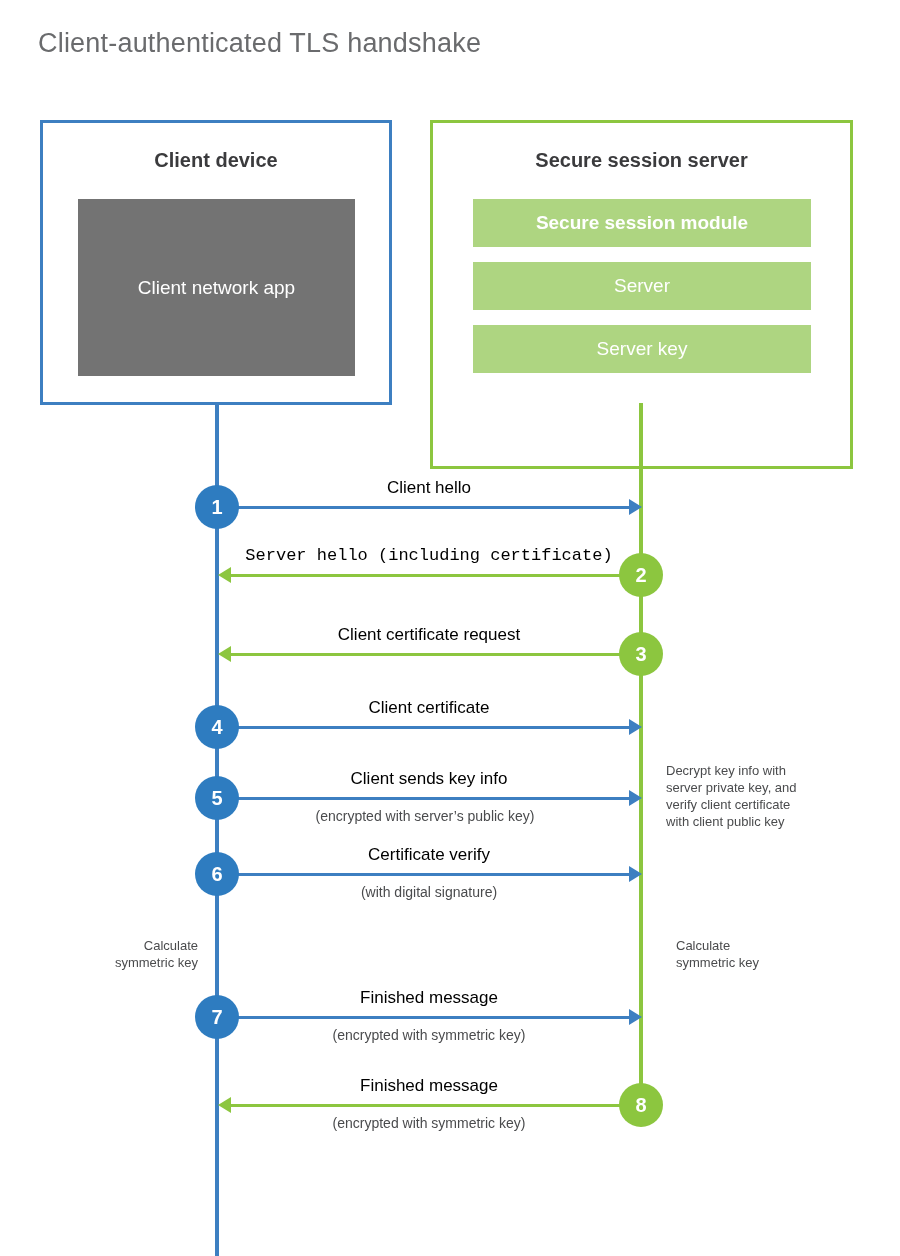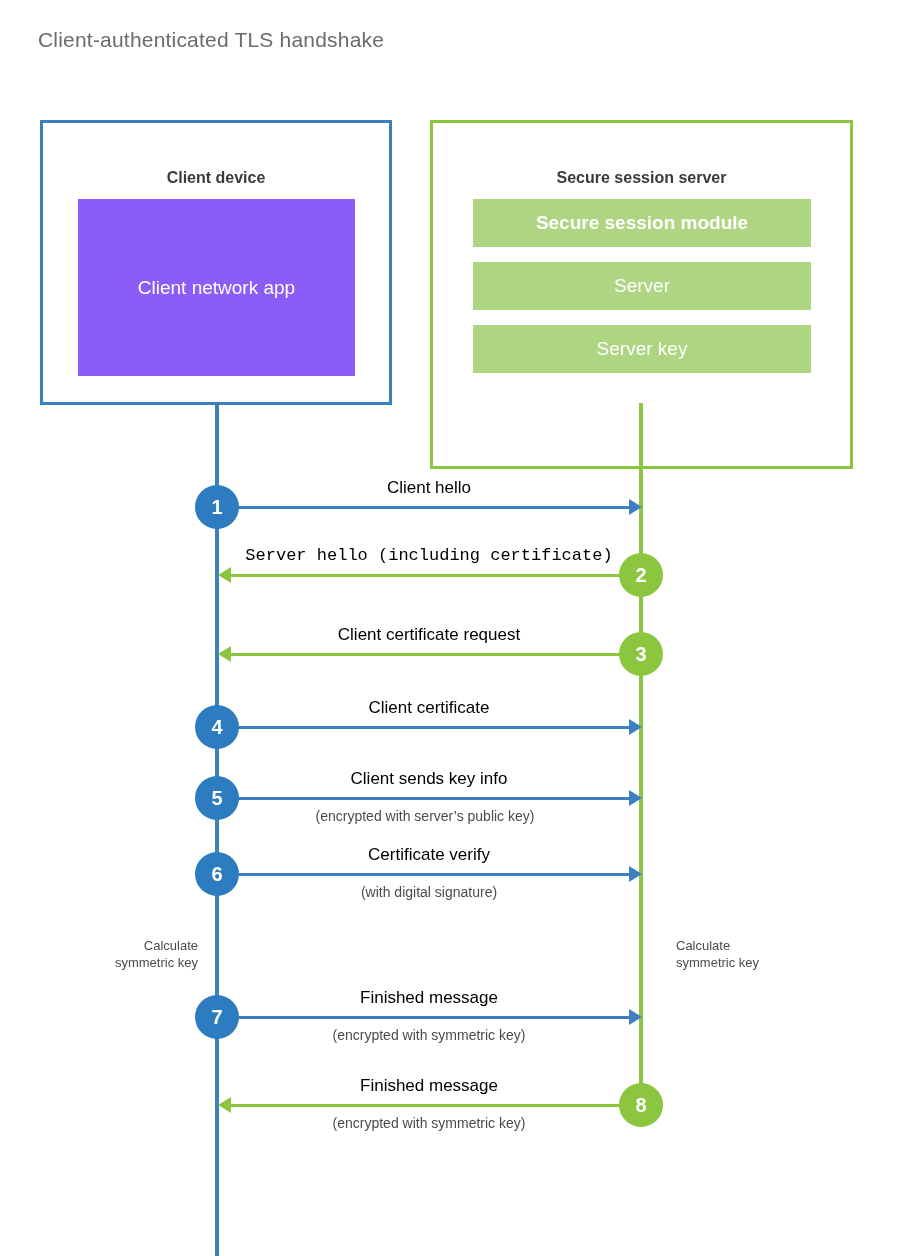--- a/index.html
+++ b/index.html
@@ -6,36 +6,36 @@
   body{
     width:900px;height:1256px;background:#ffffff;
     font-family:"Liberation Sans", sans-serif;
     position:relative;overflow:hidden;
   }
   #stage{position:absolute;left:0;top:0;width:900px;height:1256px;}
 
   
   .title{
     position:absolute;left:38px;top:28px;
-    font-size:21px;font-weight:300;color:#6a6b6d;
+    font-size:27px;font-weight:300;color:#6a6b6d;
     letter-spacing:.2px;white-space:nowrap;
   }
 
   
   .entity{position:absolute;background:#ffffff;box-sizing:border-box;}
   .entity.client{left:40px;top:120px;width:352px;height:285px;border:3px solid #3d7fc1;}
   .entity.server{left:430px;top:120px;width:423px;height:349px;border:3px solid #8cc63f;}
   .entity-title{
     position:absolute;left:0;right:0;top:26px;text-align:center;
-    font-size:16px;font-weight:bold;color:#3b3b3d;margin-top:20px;
+    font-size:20px;font-weight:bold;color:#3b3b3d;
   }
 
   .client-app{
     position:absolute;left:35px;top:76px;width:277px;height:177px;
-    background:#8b5cf6;color:#ffffff;
+    background:#737373;color:#ffffff;
     display:flex;align-items:center;justify-content:center;text-align:center;
     font-size:19px;font-weight:300;line-height:25px;
   }
 
   .srv-bar{
     position:absolute;left:40px;width:338px;height:48px;
     background:#aed581;color:#ffffff;
     display:flex;align-items:center;justify-content:center;
     font-size:19px;font-weight:300;
   }
@@ -154,18 +154,22 @@
       </div>
       <div class="msg">
         <div class="arrow-line green" style="left: 230px; width: 411px; top: 1104px;"></div>
         <div class="arrow-head left green" style="top: 1097px; left: 218px;"></div>
         <div class="step-circle green" style="top: 1083px; left: 619px;">8</div>
         <div class="msg-label" style="top: 1076px; left: 157px; width: 544px;">Finished message</div>
         <div class="msg-sublabel" style="top: 1115px; left: 157px; width: 544px;">(encrypted with symmetric key)</div>
       </div>
     </div>
 
+  <div class="note right-note">Decrypt key info with
+server private key, and
+verify client certificate
+with client public key</div>
   <div class="note calc-left">Calculate
 symmetric key</div>
   <div class="note calc-right">Calculate
 symmetric key</div>
 
 </div>
 
 </body></html>

